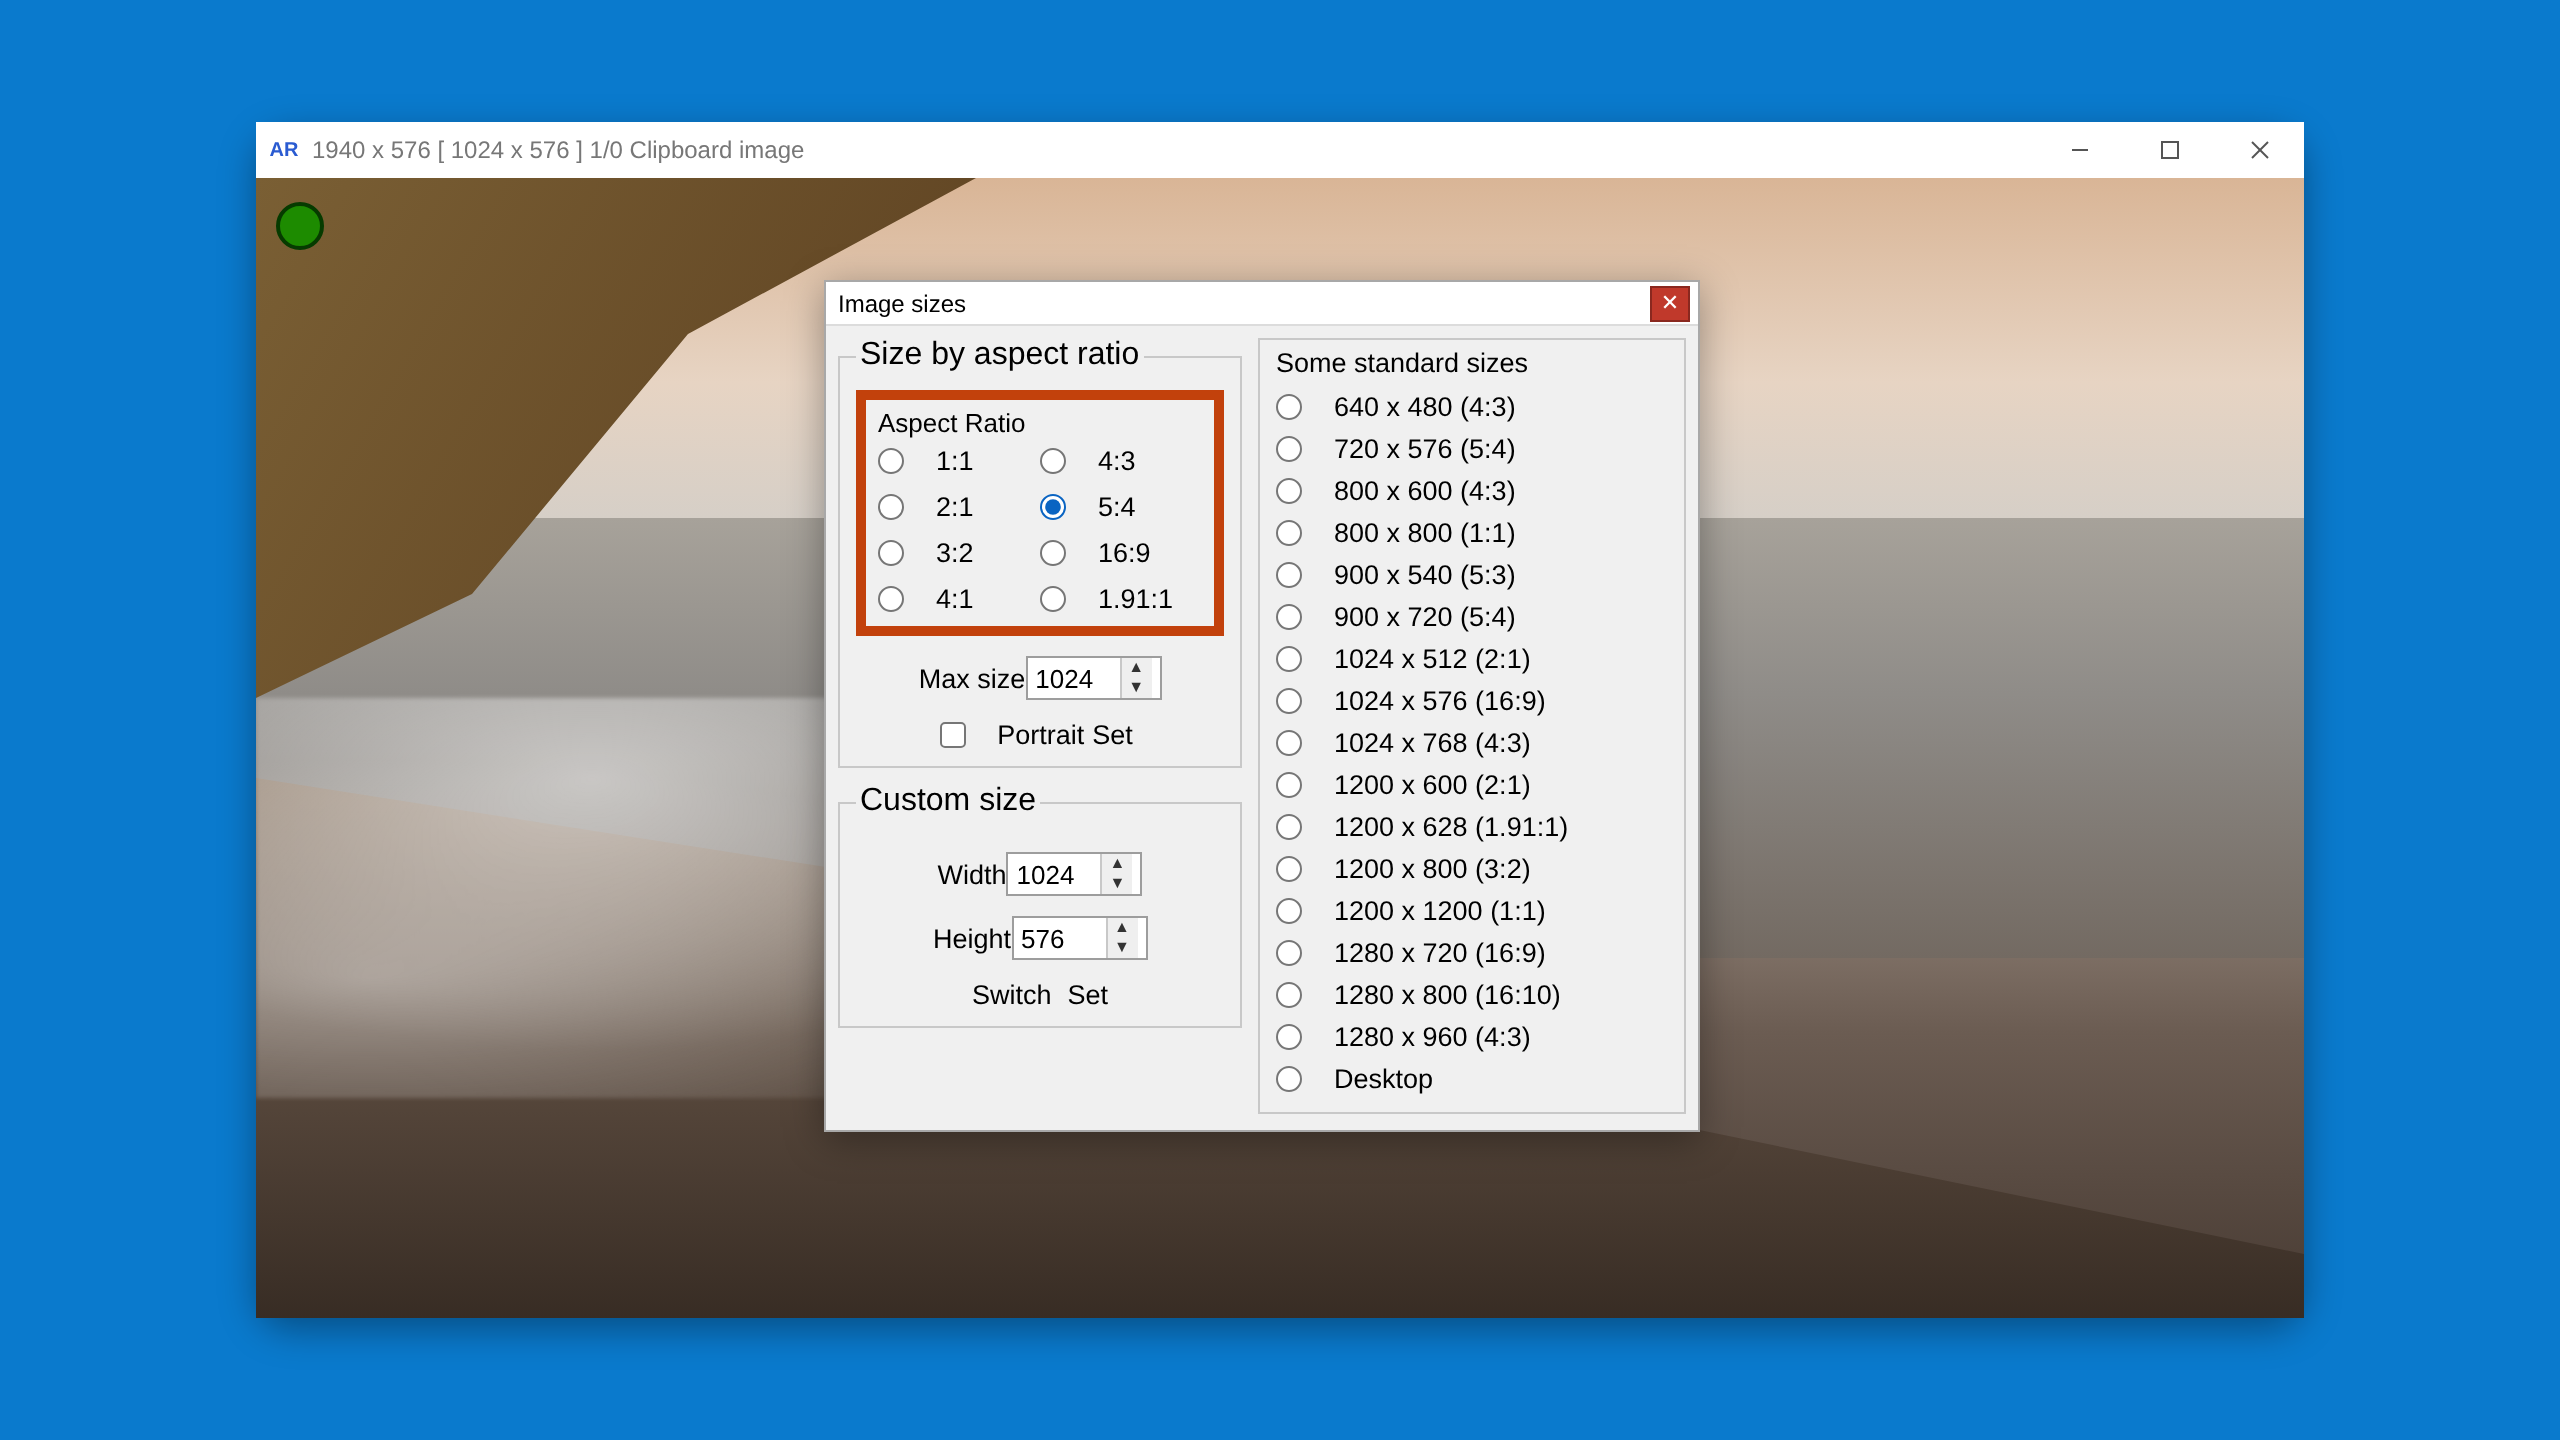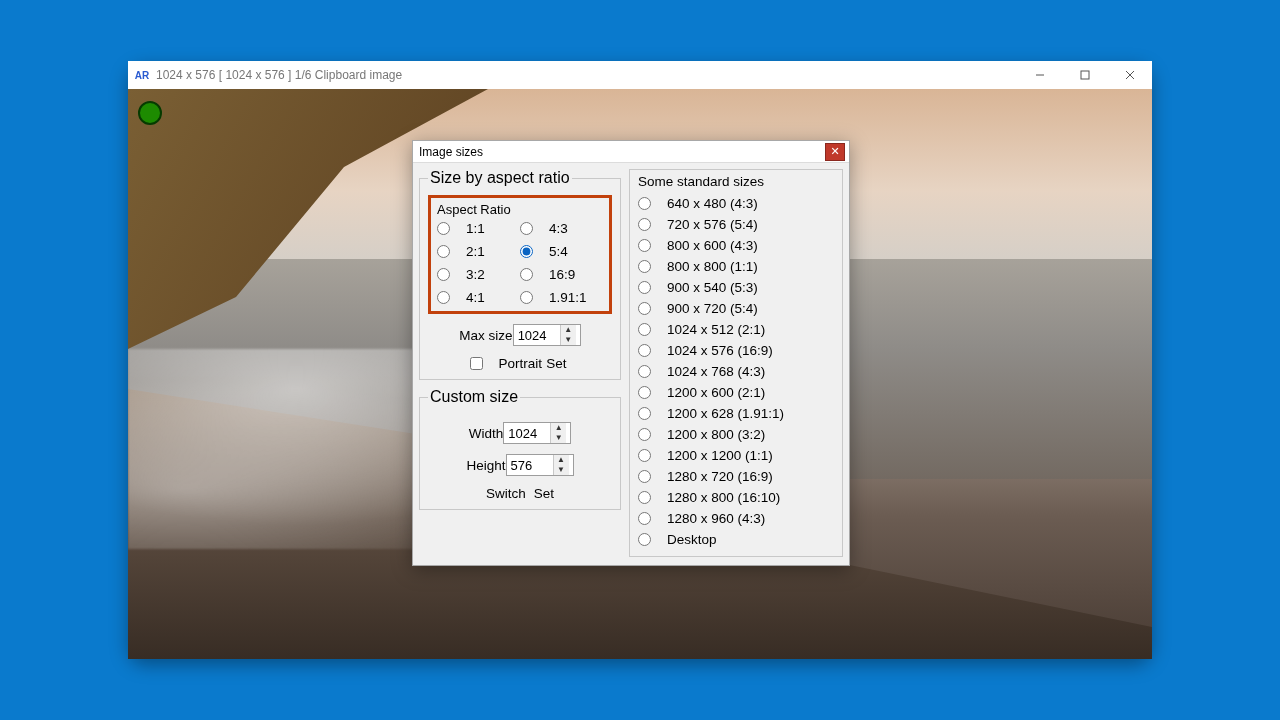--- a/index.html
+++ b/index.html
@@ -107,21 +107,21 @@
   }
   .col-left { width: 202px; display:flex; flex-direction:column; gap:8px; }
   fieldset {
     border: 1px solid #c8c8c8;
     background: #f0f0f0;
     margin: 0;
     padding: 6px 8px 8px 8px;
   }
   legend { font-size: 16px; padding: 0 2px; }
   .inner-group {
-    border: 3px solid #c2410c;
+    border: 5px solid #c2410c;
     padding: 4px 6px 6px 6px;
     margin-top: 2px;
   }
   .inner-group > .ig-title { font-size: 13px; margin-bottom: 4px; }
   .ratio-grid {
     display: grid;
     grid-template-columns: 1fr 1fr;
     row-gap: 8px;
   }
   label.radio, label.check {
@@ -165,21 +165,21 @@
   }
   .std-title { font-size: 13.5px; margin-bottom: 4px; }
   .std-list label.radio { display:flex; padding: 3px 0; }
 </style>
 </head>
 <body>
 
 <div class="app-window">
   <div class="titlebar">
     <span class="app-icon">AR</span>
-    <span class="title-text">1024 x 576 [ 1024 x 576 ] 1/6 Clipboard image</span>
+    <span class="title-text">1940 x 576 [ 1024 x 576 ] 1/0 Clipboard image</span>
     <span class="spacer"></span>
     <span class="win-ctrl">
       <svg width="10" height="10">
           <line x1="1" y1="5" x2="9" y2="5" stroke="#555" stroke-width="1"></line>
         </svg>
     </span>
     <span class="win-ctrl">
       <svg width="10" height="10">
           <rect x="1" y="1" width="8" height="8" fill="none" stroke="#555" stroke-width="1"></rect>
         </svg>

